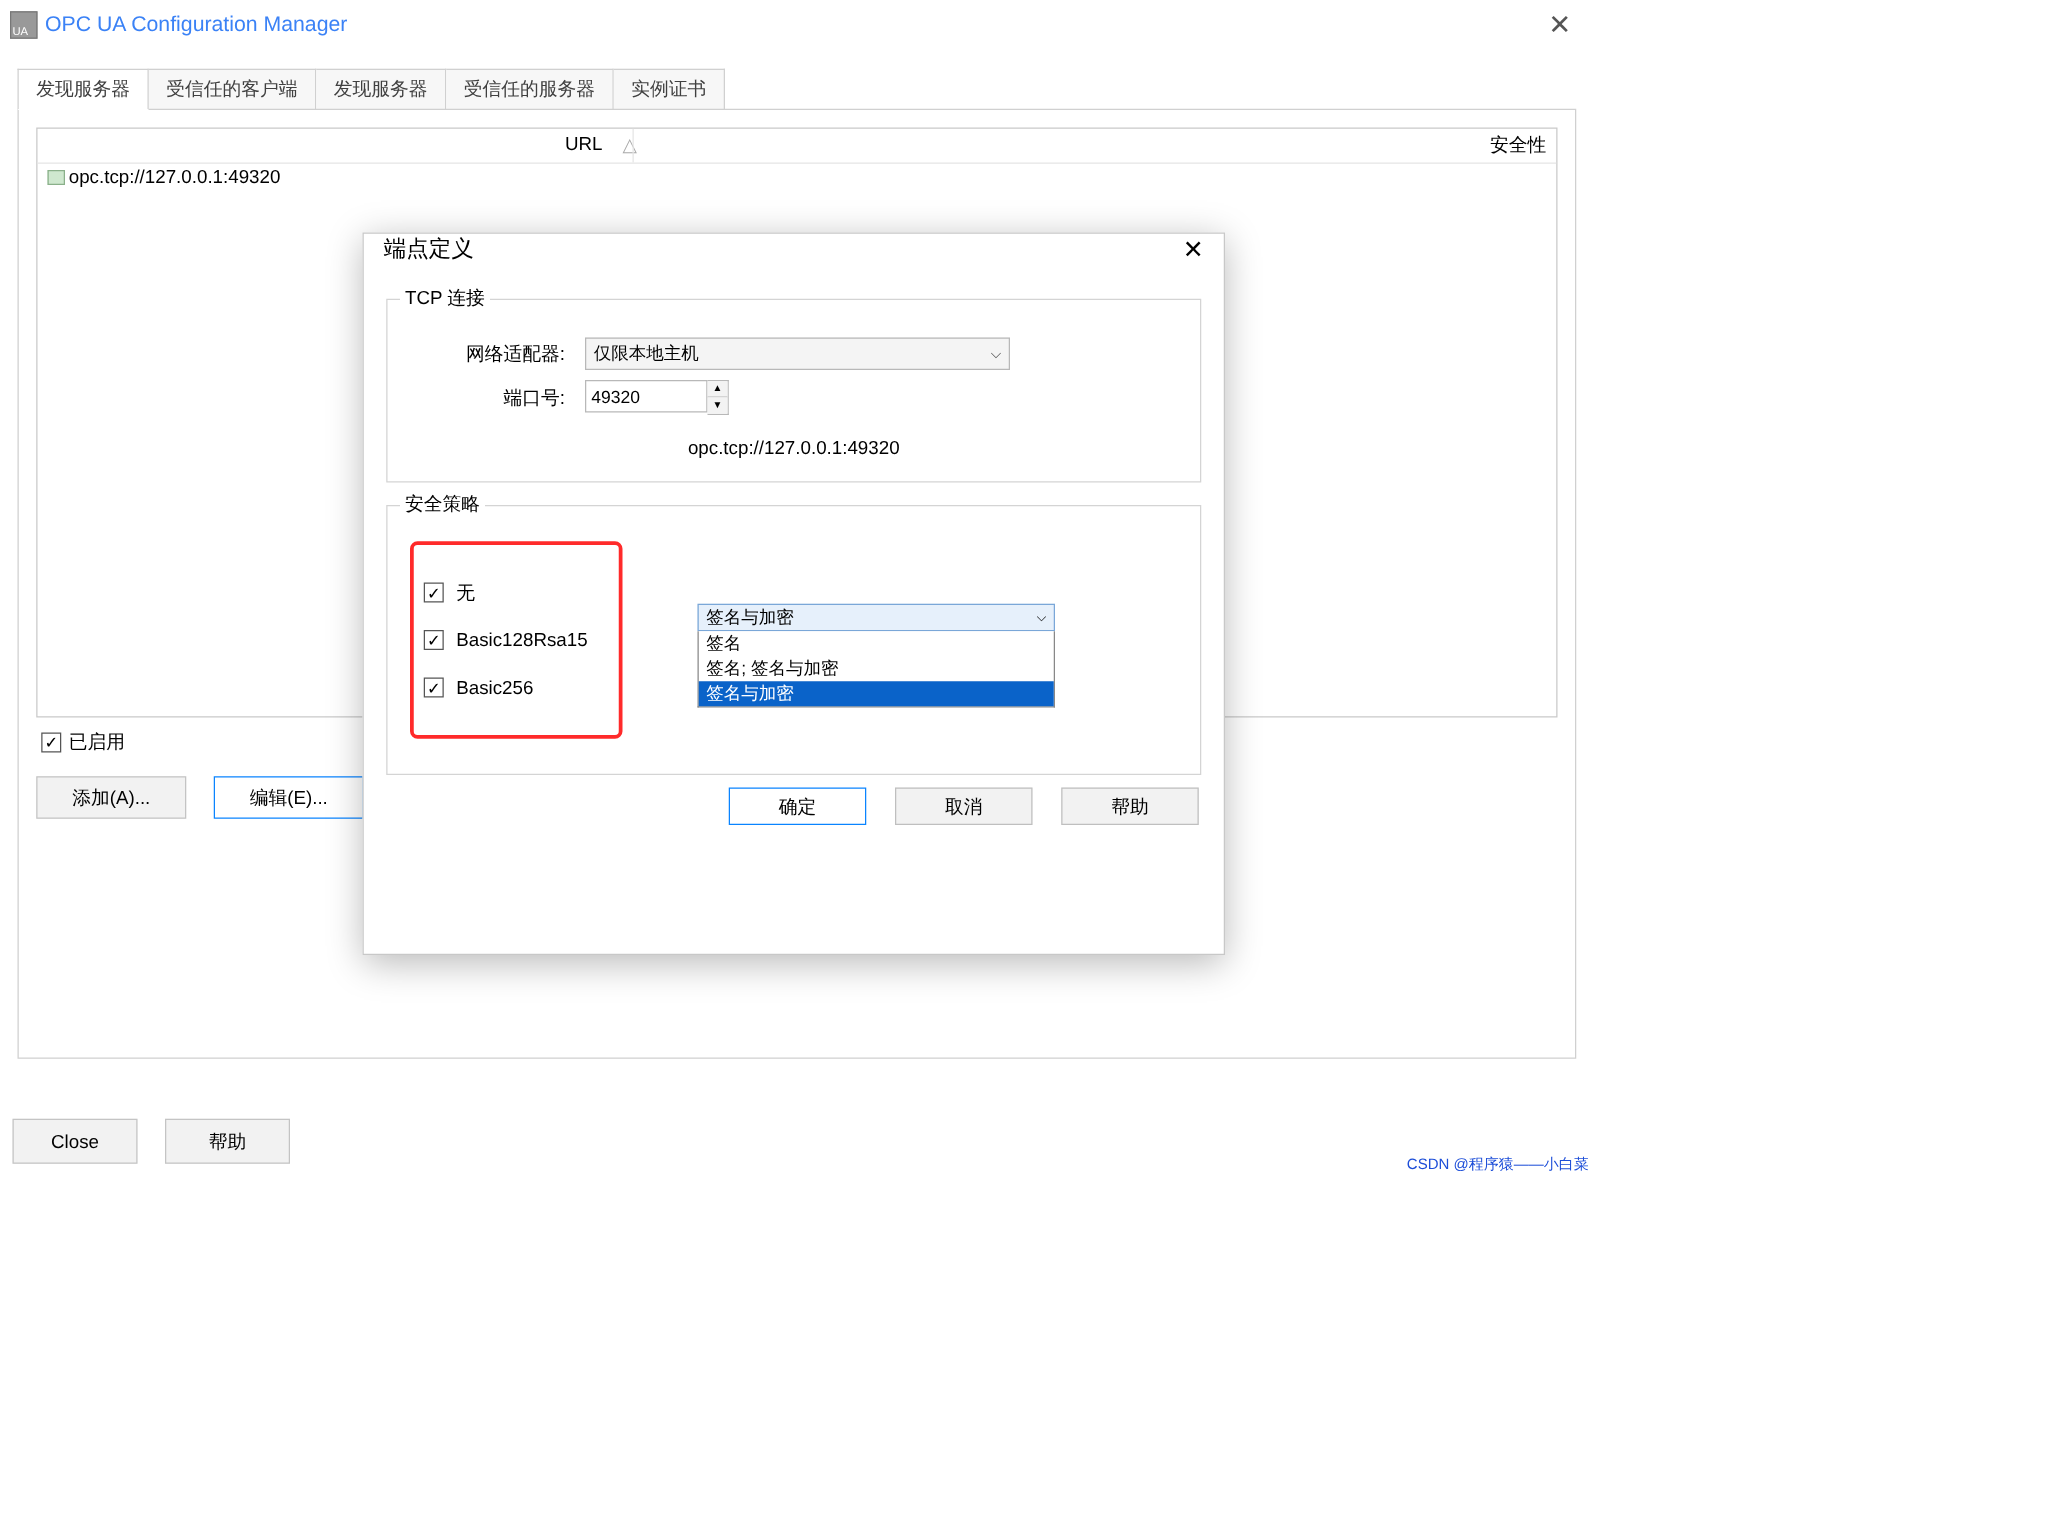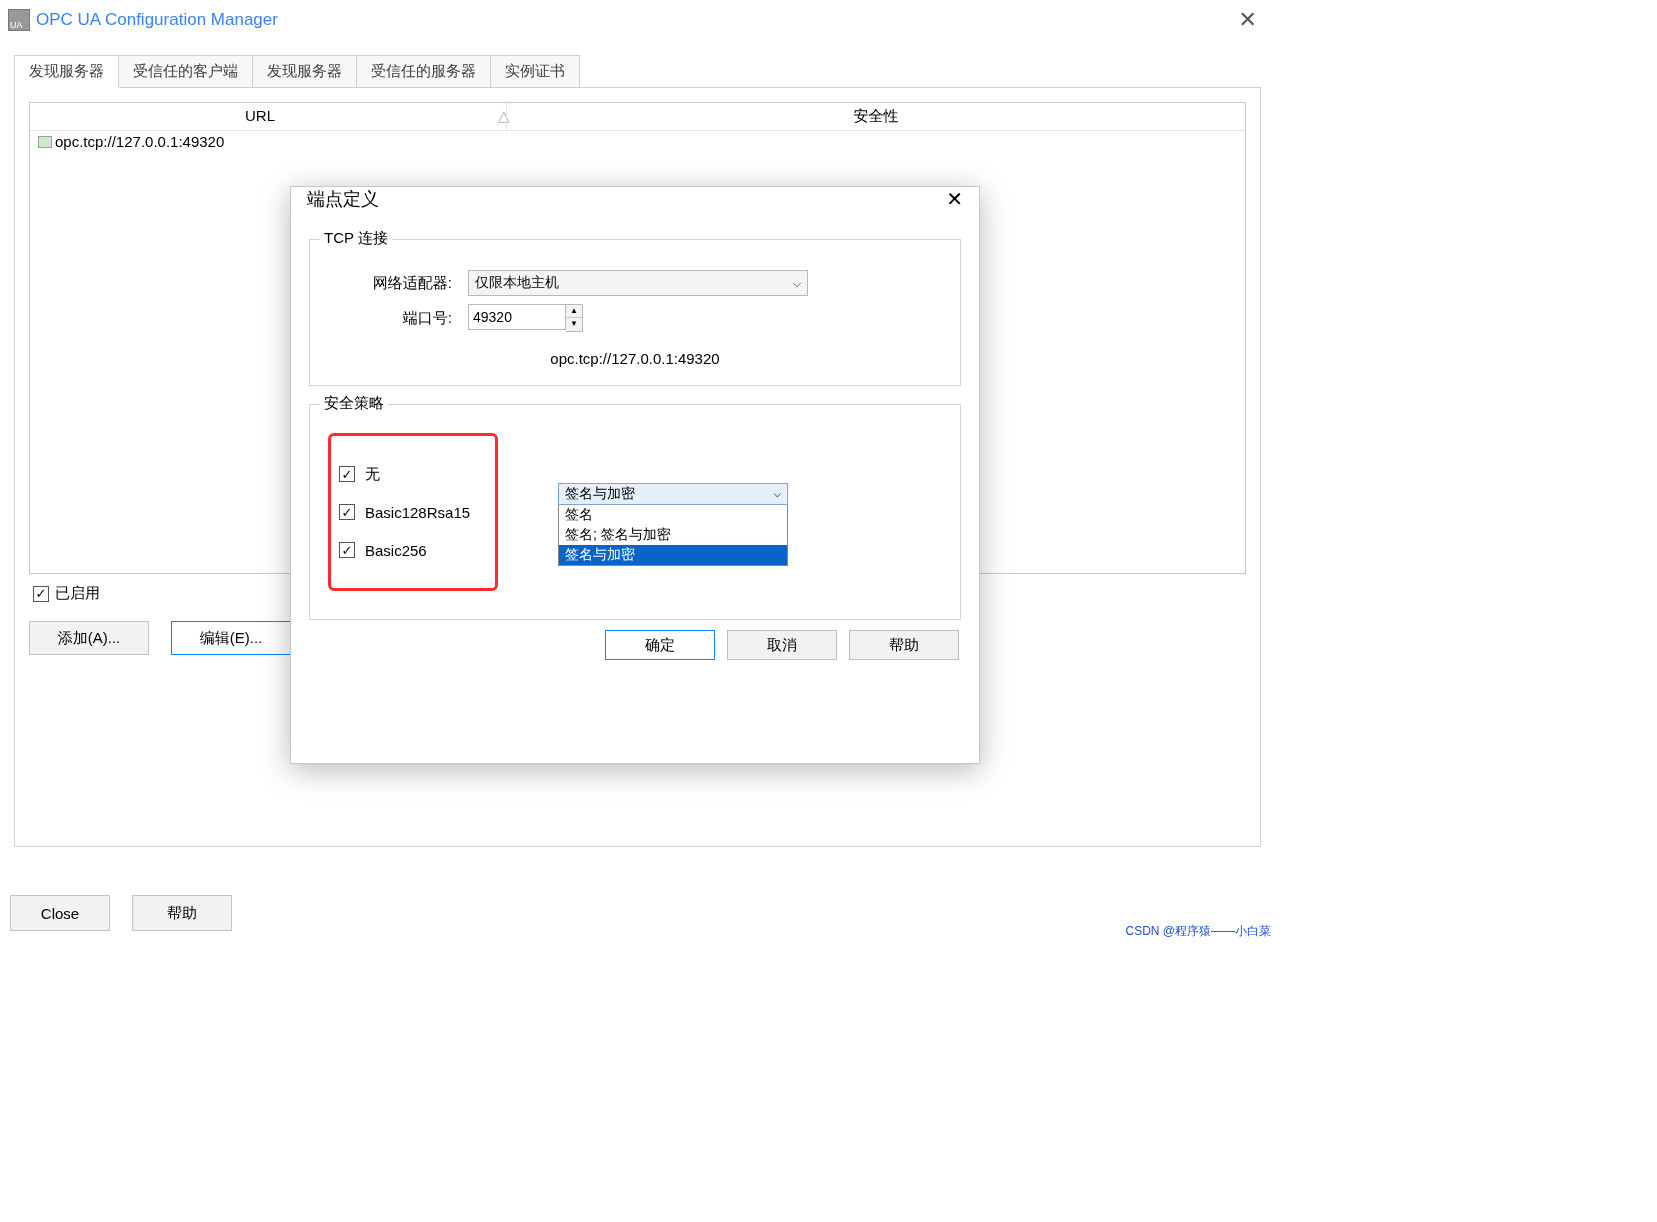--- a/index.html
+++ b/index.html
@@ -10,21 +10,21 @@
   .titlebar .icon::after { content:"UA"; font-size:9px; color:#fff; position:absolute; bottom:0; left:1px; }
   .titlebar .title { font-size:17px; color:#3b82f6; }
   .titlebar .close { margin-left:auto; font-size:22px; color:#555; padding:2px 10px; cursor:pointer; }
   .tabstrip { display:flex; padding-left:14px; margin-top:14px; }
   .tab { padding:6px 14px; border:1px solid #d0d0d0; background:#f7f7f7; color:#404040; cursor:pointer; font-size:15px; border-bottom:none; position:relative; top:1px; }
   .tab.active { background:#fff; border-bottom:1px solid #fff; z-index:2; }
   .tab:not(:first-child){ border-left:none; }
   .tabpanel { border:1px solid #d0d0d0; margin:0 14px; padding:14px; height:760px; position:relative; }
   .listframe { border:1px solid #c9c9c9; height:472px; background:#fff; }
   .listhdr { display:flex; border-bottom:1px solid #e5e5e5; }
-  .listhdr .col { padding:4px 8px; text-align:center; }
+  .listhdr .col { padding:4px 8px; text-align:right; }
   .listhdr .c1 { width:460px; }
   .listhdr .c2 { flex:1; border-left:1px solid #e5e5e5; }
   .listhdr .sorticon { width:12px; color:#aaa; text-align:center; }
   .listrow { display:flex; }
   .listrow .cell { padding:2px 8px; }
   .listrow .c1 { width:472px; display:flex; align-items:center; gap:3px; }
   .listrow .c2 { flex:1; }
   .endpoint-icon { width:14px; height:12px; background:#cfe8cf; border:1px solid #8ab08a; display:inline-block; }
   .chkrow { display:flex; align-items:center; gap:6px; margin:10px 0 0 4px; }
   .chk { width:16px; height:16px; border:1px solid #555; display:inline-flex; align-items:center; justify-content:center; font-size:13px; }
@@ -49,27 +49,27 @@
   .spin { display:flex; }
   .spin input { width:98px; height:26px; border:1px solid #b8b8b8; font-size:14px; padding:0 4px; }
   .spin .spinbtns { display:flex; flex-direction:column; border:1px solid #b8b8b8; border-left:none; }
   .spin .spinbtns div { height:13px; width:16px; font-size:8px; line-height:11px; text-align:center; background:#f3f3f3; border-bottom:1px solid #ccc; cursor:pointer;}
   .spin .spinbtns div:last-child{border-bottom:none;}
   .urlline { text-align:center; margin-top:18px; }
   .policybox { border:1px solid #d4d4d4; margin:4px 18px 10px 18px; position:relative; padding:28px 18px 28px 18px; }
   .policybox .legend { position:absolute; top:-11px; left:10px; background:#fff; padding:0 4px; }
   .hl { border:3px solid #ff2a2a; border-radius:6px; padding:12px 8px 12px 8px; width:170px; display:inline-block; }
   .polrow { display:flex; align-items:center; gap:10px; margin:14px 0; height:24px;}
-  .comborow { position:absolute; left:248px; width:230px; }
+  .comborow { position:absolute; left:248px; width:286px; }
   .combo { border:1px solid #7aa7d8; background:#e6f0fb; display:flex; align-items:center; padding:0 6px; height:22px; font-size:14px; cursor:pointer; }
   .combo .arrow{margin-left:auto; font-size:10px;}
   .dropdown { border:1px solid #888; border-top:none; background:#fff; font-size:14px; }
   .dropdown .opt { padding:1px 6px; cursor:pointer; }
   .dropdown .opt.sel { background:#0a63c9; color:#fff; }
-  .mbtnrow { display:flex; gap:12px; justify-content:flex-end; margin:6px 20px 16px 0; }
+  .mbtnrow { display:flex; gap:23px; justify-content:flex-end; margin:6px 20px 16px 0; }
   .mbtn { width:110px; height:30px; border:1px solid #bfbfbf; background:#f2f2f2; display:flex; align-items:center; justify-content:center; cursor:pointer; font-size:15px;}
   .mbtn.accent { border:1px solid #0a84ff; background:#fff; }
   .watermark { position:absolute; right:4px; bottom:0; font-size:12px; color:#1d4ed8; pointer-events:none; }
 </style>
 </head>
 <body>
 
 <div class="window">
 
   <div class="titlebar">

